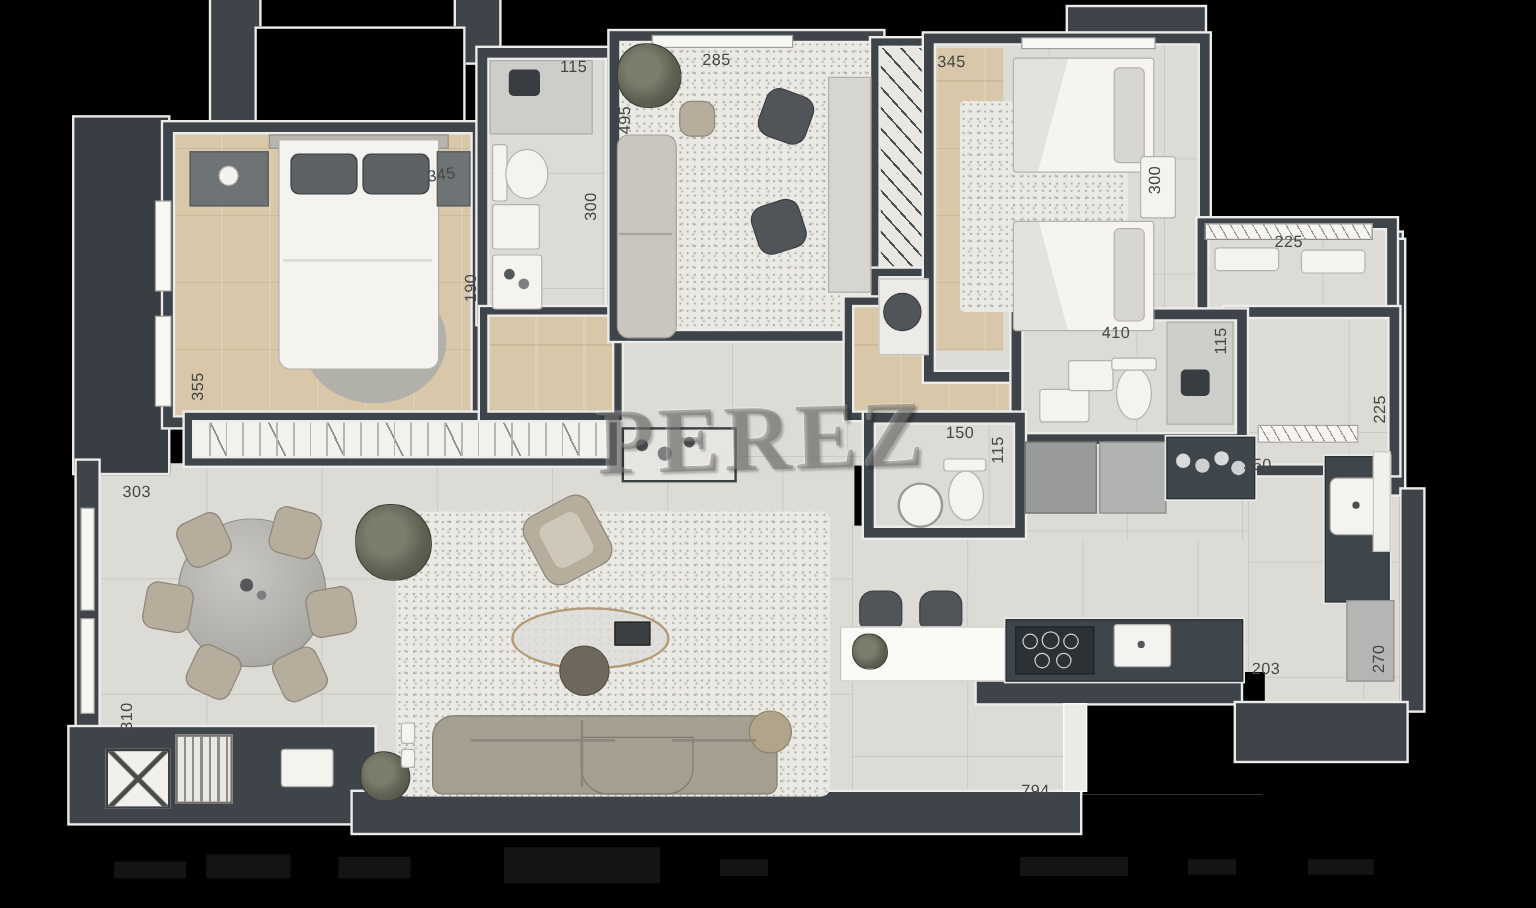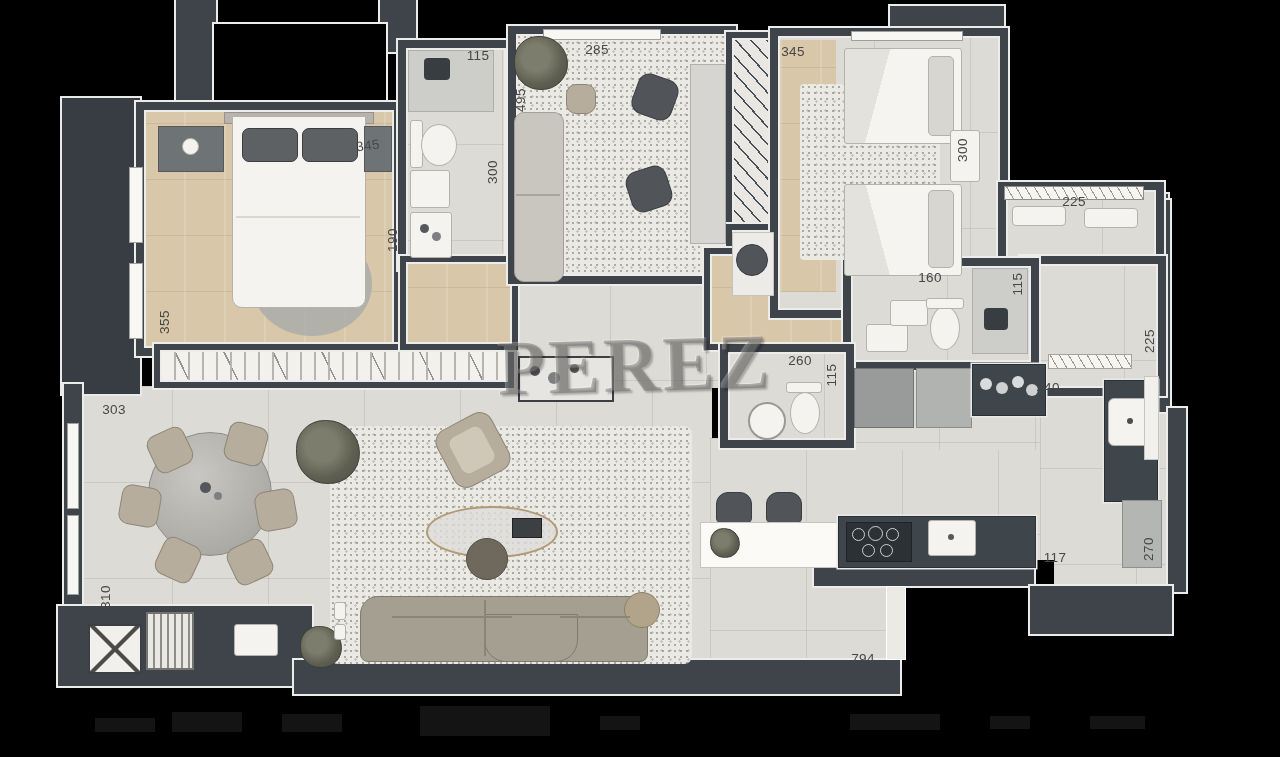--- a/index.html
+++ b/index.html
@@ -229,27 +229,27 @@
   <span class="dim v" style="left:165px;top:322px">355</span>
   <span class="dim" style="left:478px;top:56px">115</span>
   <span class="dim v" style="left:493px;top:172px">300</span>
   <span class="dim" style="left:597px;top:50px">285</span>
   <span class="dim v" style="left:521px;top:100px">495</span>
   <span class="dim" style="left:793px;top:52px">345</span>
   <span class="dim v" style="left:963px;top:150px">300</span>
   <span class="dim" style="left:1074px;top:202px">225</span>
   <span class="dim v" style="left:1018px;top:284px">115</span>
   <span class="dim v" style="left:1150px;top:341px">225</span>
-  <span class="dim" style="left:930px;top:278px">160</span>
-  <span class="dim" style="left:800px;top:361px">260</span>
+  <span class="dim" style="left:930px;top:278px">410</span>
+  <span class="dim" style="left:800px;top:361px">150</span>
   <span class="dim v" style="left:832px;top:375px">115</span>
-  <span class="dim" style="left:1048px;top:388px">340</span>
+  <span class="dim" style="left:1048px;top:388px">350</span>
   <span class="dim" style="left:114px;top:410px">303</span>
   <span class="dim v" style="left:106px;top:597px">310</span>
-  <span class="dim" style="left:1055px;top:558px">117</span>
+  <span class="dim" style="left:1055px;top:558px">203</span>
   <span class="dim v" style="left:1149px;top:549px">270</span>
   <span class="dim" style="left:863px;top:659px">794</span>
 
   <div class="wm">
     <div class="wm2">PEREZ</div>
   </div>
 
   <div class="faint" style="left:95px;top:718px;width:60px;height:14px"></div>
   <div class="faint" style="left:172px;top:712px;width:70px;height:20px"></div>
   <div class="faint" style="left:282px;top:714px;width:60px;height:18px"></div>

